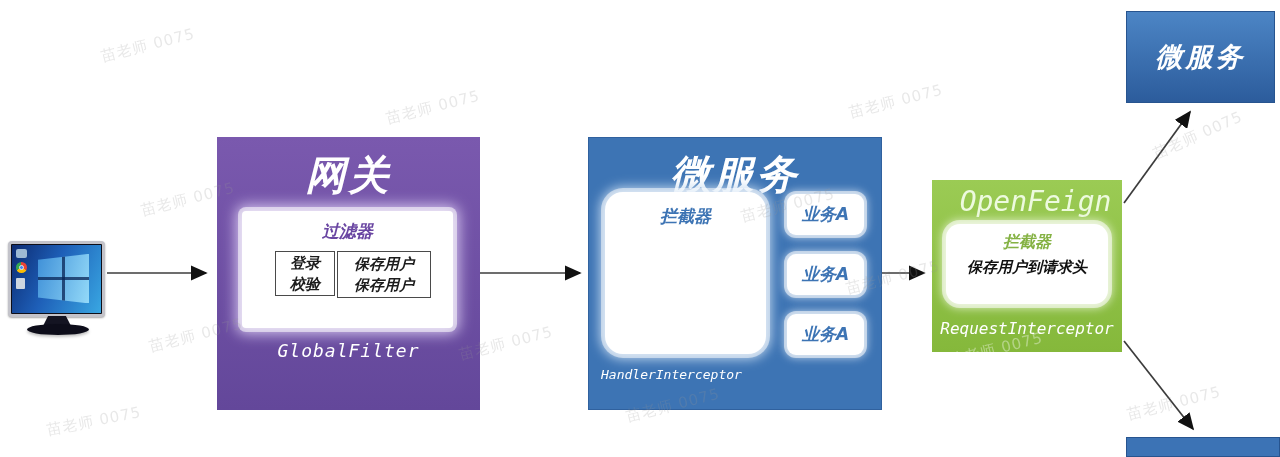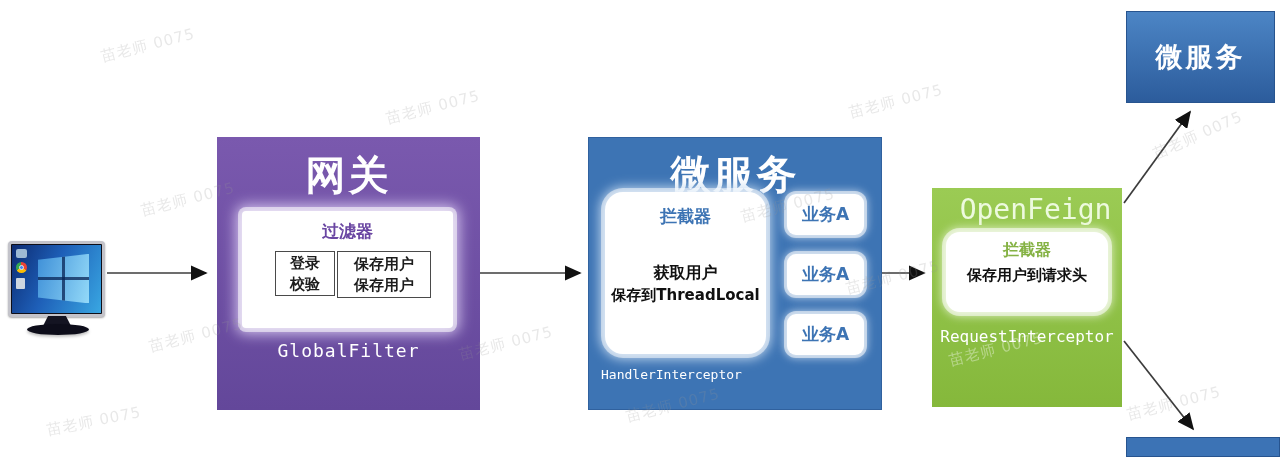--- a/index.html
+++ b/index.html
@@ -1,19 +1,19 @@
 <!DOCTYPE html>
 <html><head>
 <meta charset="utf-8">
 <style>
   html,body{margin:0;padding:0;background:#fff;}
   .canvas{position:relative;width:1280px;height:457px;background:#ffffff;overflow:hidden;
           font-family:"DejaVu Sans",sans-serif;}
   .arrows{position:absolute;left:0;top:0;z-index:1;}
-  .node{position:absolute;z-index:2;box-sizing:border-box;}
+  .node{position:absolute;z-index:2;box-sizing:border-box;font-style:italic;}
 
   
   .wm{position:absolute;z-index:3;color:rgba(150,150,150,0.22);font-size:15px;white-space:nowrap;
       transform:rotate(-14deg);pointer-events:none;letter-spacing:1px;}
   .wm-light{color:rgba(255,255,255,0.38);}
   .wm-r2{transform:rotate(-24deg);}
   .wm-r3{transform:rotate(-11deg);}
 
   
   .monitor{left:8px;top:241px;width:97px;height:76px;background:#0e0e18;border:3px solid #c3c3ca;
@@ -61,21 +61,21 @@
             box-shadow:0 0 0 4px rgba(255,255,255,.5),0 0 12px 5px rgba(197,218,240,.95);}
   .intc-title{color:#3d74b4;font-weight:bold;font-size:17px;text-align:center;margin-top:13px;}
   .get-user{position:absolute;left:0;right:0;top:70px;text-align:center;color:#101010;
             font-weight:bold;font-size:16px;line-height:1.35;}
   .get-user .l2{font-size:15px;}
   .svc{position:absolute;left:198px;width:77px;height:41px;background:#fff;border-radius:9px;
        display:flex;align-items:center;justify-content:center;color:#3d74b4;font-weight:bold;
        font-size:17px;box-shadow:0 0 0 3px rgba(255,255,255,.55),0 0 9px 3px rgba(185,208,233,.95);}
   .ms-label{left:12px;top:229px;font-size:13px;}
 
-  .feign{left:932px;top:188px;width:190px;height:219px;
+  .feign{left:932px;top:180px;width:190px;height:172px;
          background:linear-gradient(#9bcb54,#85b83b);padding-left:17px;}
   .feign-title{font-family:"DejaVu Sans Mono","Liberation Mono",monospace;color:#edfade;
                font-size:28px;text-align:center;margin-top:5px;}
   .of-inner{left:14px;top:44px;width:162px;height:80px;border-radius:14px;
             box-shadow:0 0 0 4px rgba(255,255,255,.55),0 0 10px 4px rgba(225,240,200,.95);}
   .of-intc{color:#85b244;font-weight:bold;font-size:16px;text-align:center;margin-top:8px;}
   .of-text{text-align:center;color:#101010;font-weight:bold;font-size:15px;margin-top:5px;}
   .of-label{left:0;right:0;top:139px;text-align:center;font-size:16px;}
 
   .remote{background:linear-gradient(#4c85c5,#2c5c9c);border:1px solid #27548f;color:#fff;
@@ -129,24 +129,20 @@
               <span>保存用户</span></span>
       </div>
     </div>
     <div class="code-label gw-label">GlobalFilter</div>
   </div>
 
   <div class="node micro">
     <div class="big-title">微服务</div>
     <div class="inner-white ms-inner">
       <div class="intc-title">拦截器</div>
-      <div class="get-user">
-        <span>获取用户</span><br>
-        <span class="l2">保存到ThreadLocal</span>
-      </div>
     </div>
     <div class="svc" style="top:56px;">
       <span>业务A</span>
       </div>
     <div class="svc" style="top:116px;">
       <span>业务A</span>
       </div>
     <div class="svc" style="top:176px;">
       <span>业务A</span>
       </div>

